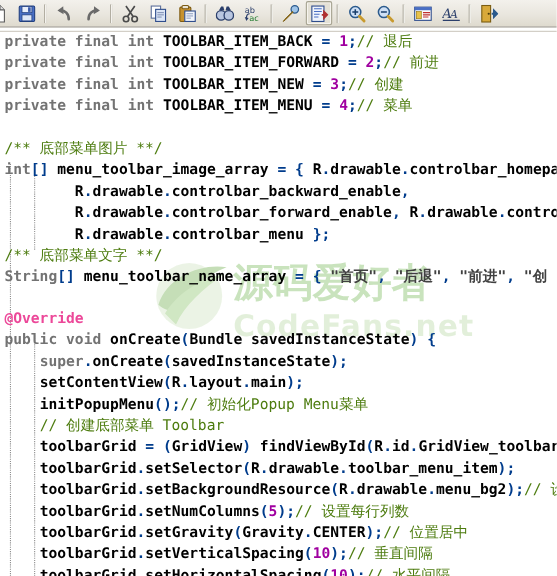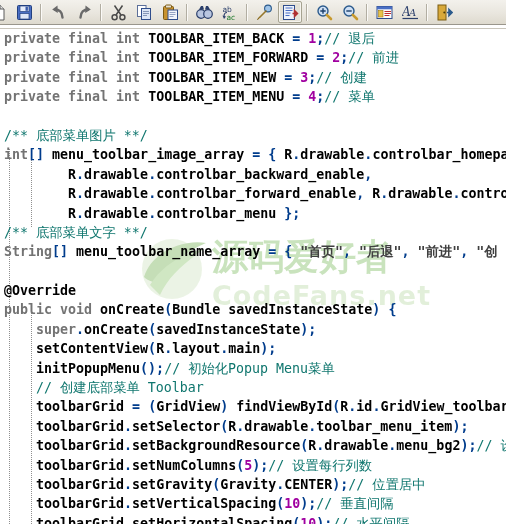--- a/index.html
+++ b/index.html
@@ -92,25 +92,25 @@
     font-family: "DejaVu Sans Mono", monospace;
     font-size: 13.3px;
     line-height: 19.4px;
     letter-spacing: 0px;
     padding-left: 4px;
     box-sizing: border-box;
   }
   .ln { display: block; height: 19.4px; white-space: pre; }
   .kw  { color: #737373; font-weight: bold; }
   .id  { color: #000000; font-weight: bold; }
-  .cm  { color: #0f766e; }
+  .cm  { color: #4d7c0f; }
   .num { color: #a000a0; font-weight: bold; }
   .pn  { color: #003c8c; font-weight: bold; }
   .str { color: #404040; font-weight: bold; }
-  .an  { color: #000000; font-weight: bold; }
+  .an  { color: #ec4899; font-weight: bold; }
 </style>
 </head>
 <body>
 
 <div id="toolbar">
     <div class="tb-pad"></div>
     <div class="tb-btn" title="New" style="margin-left: -16px;">
       <svg width="17" height="17" viewBox="0 0 17 17">
         <path d="M3 1h7l4 4v11H3z" fill="#fff" stroke="#5a5a5a"></path>
         <path d="M10 1v4h4" fill="#e2e2e2" stroke="#5a5a5a"></path>

